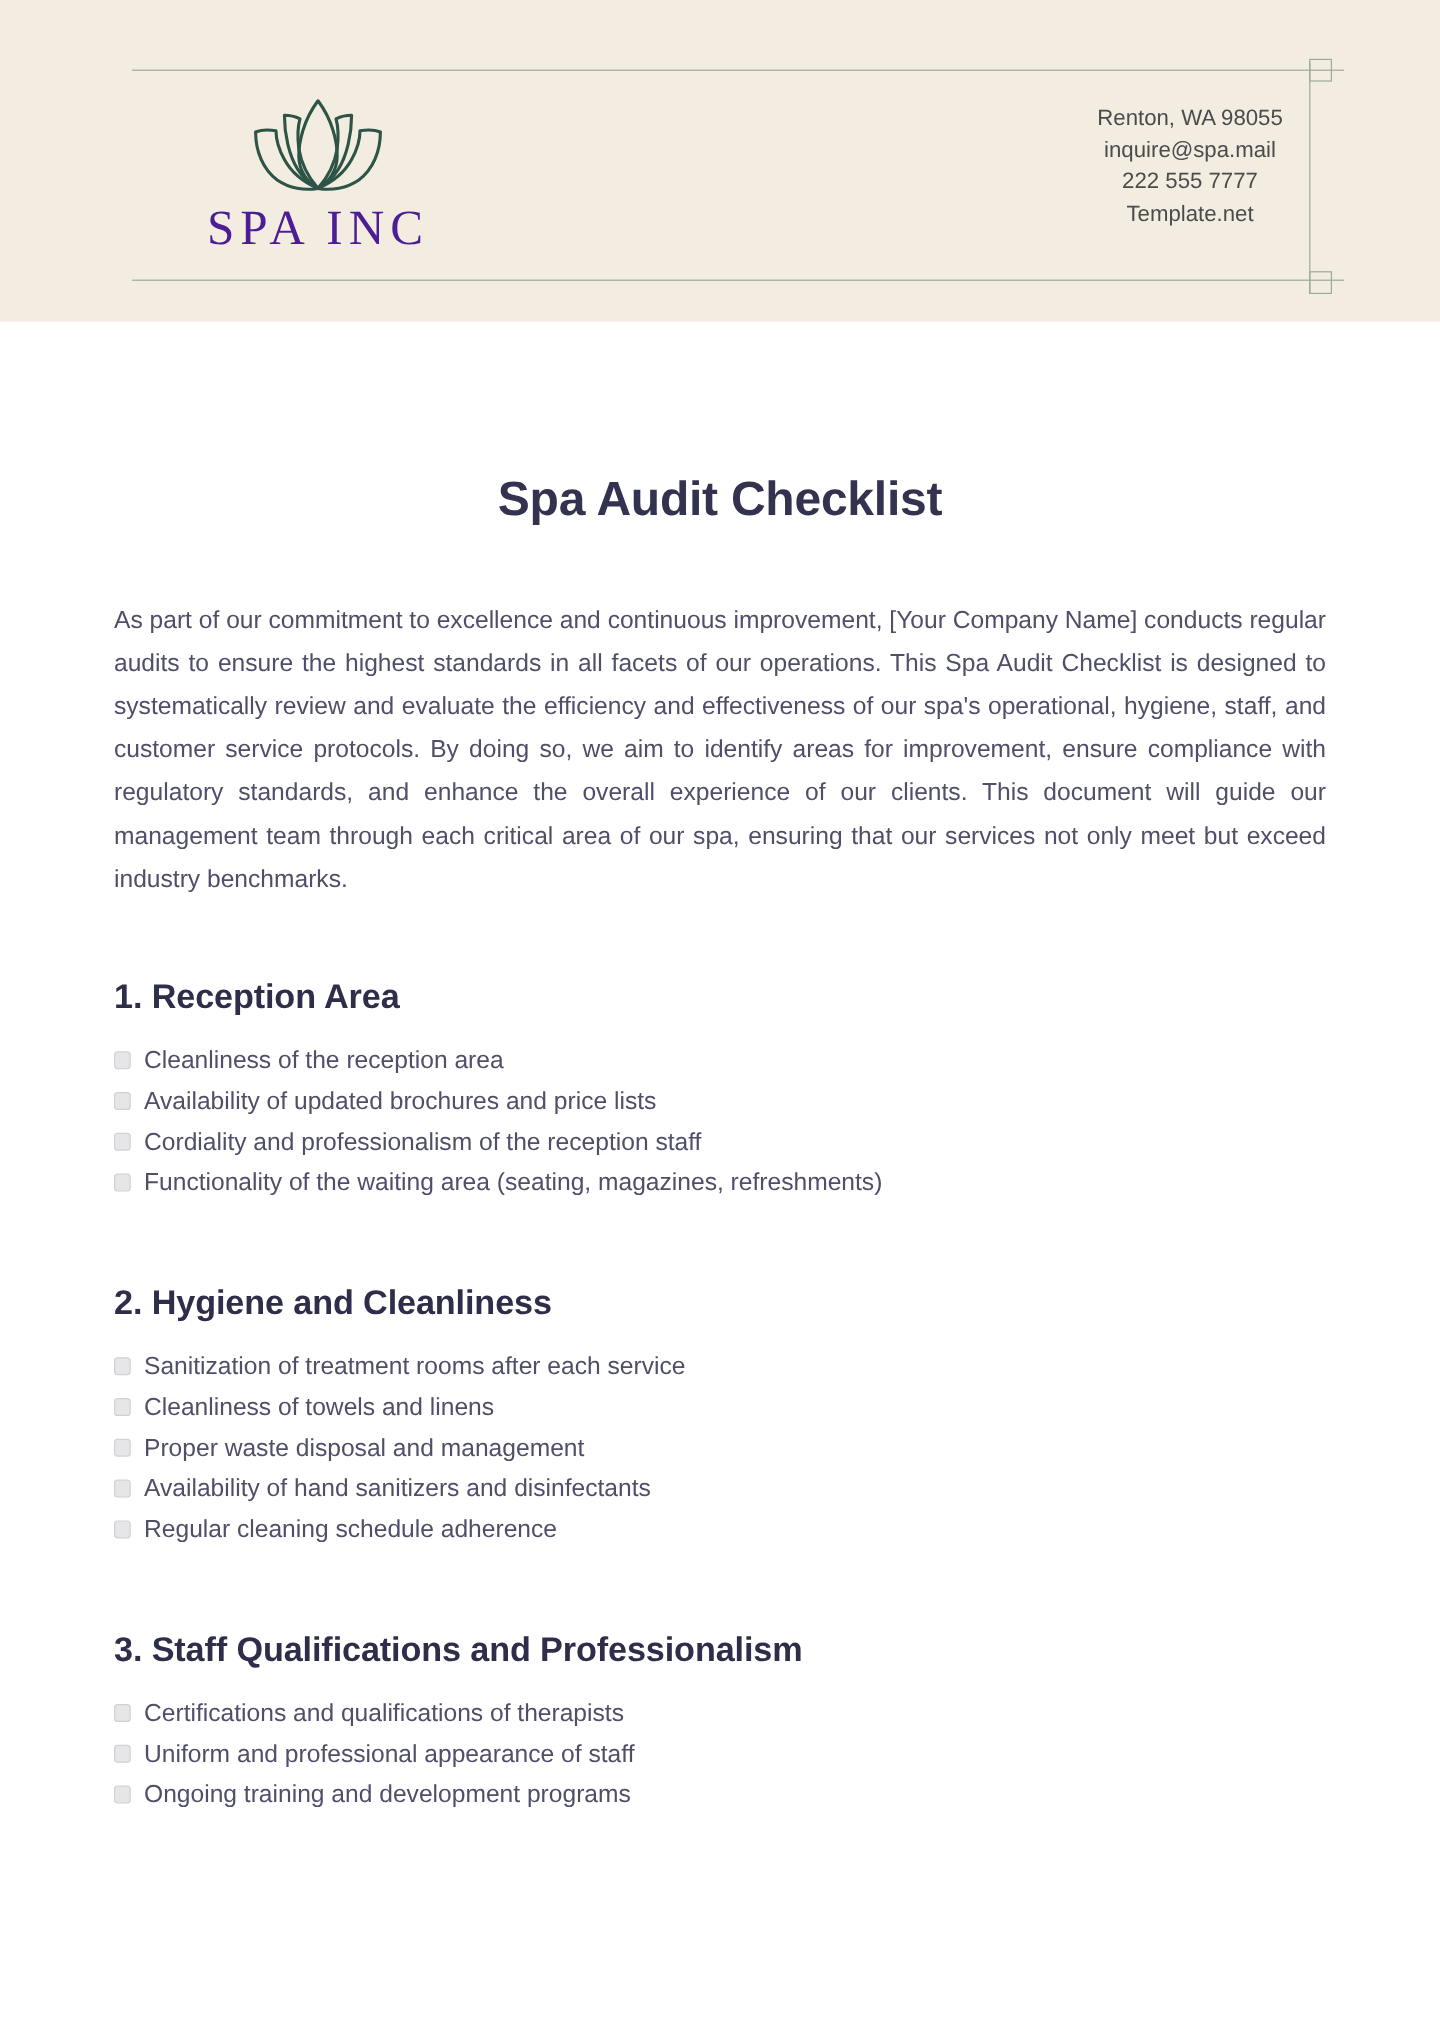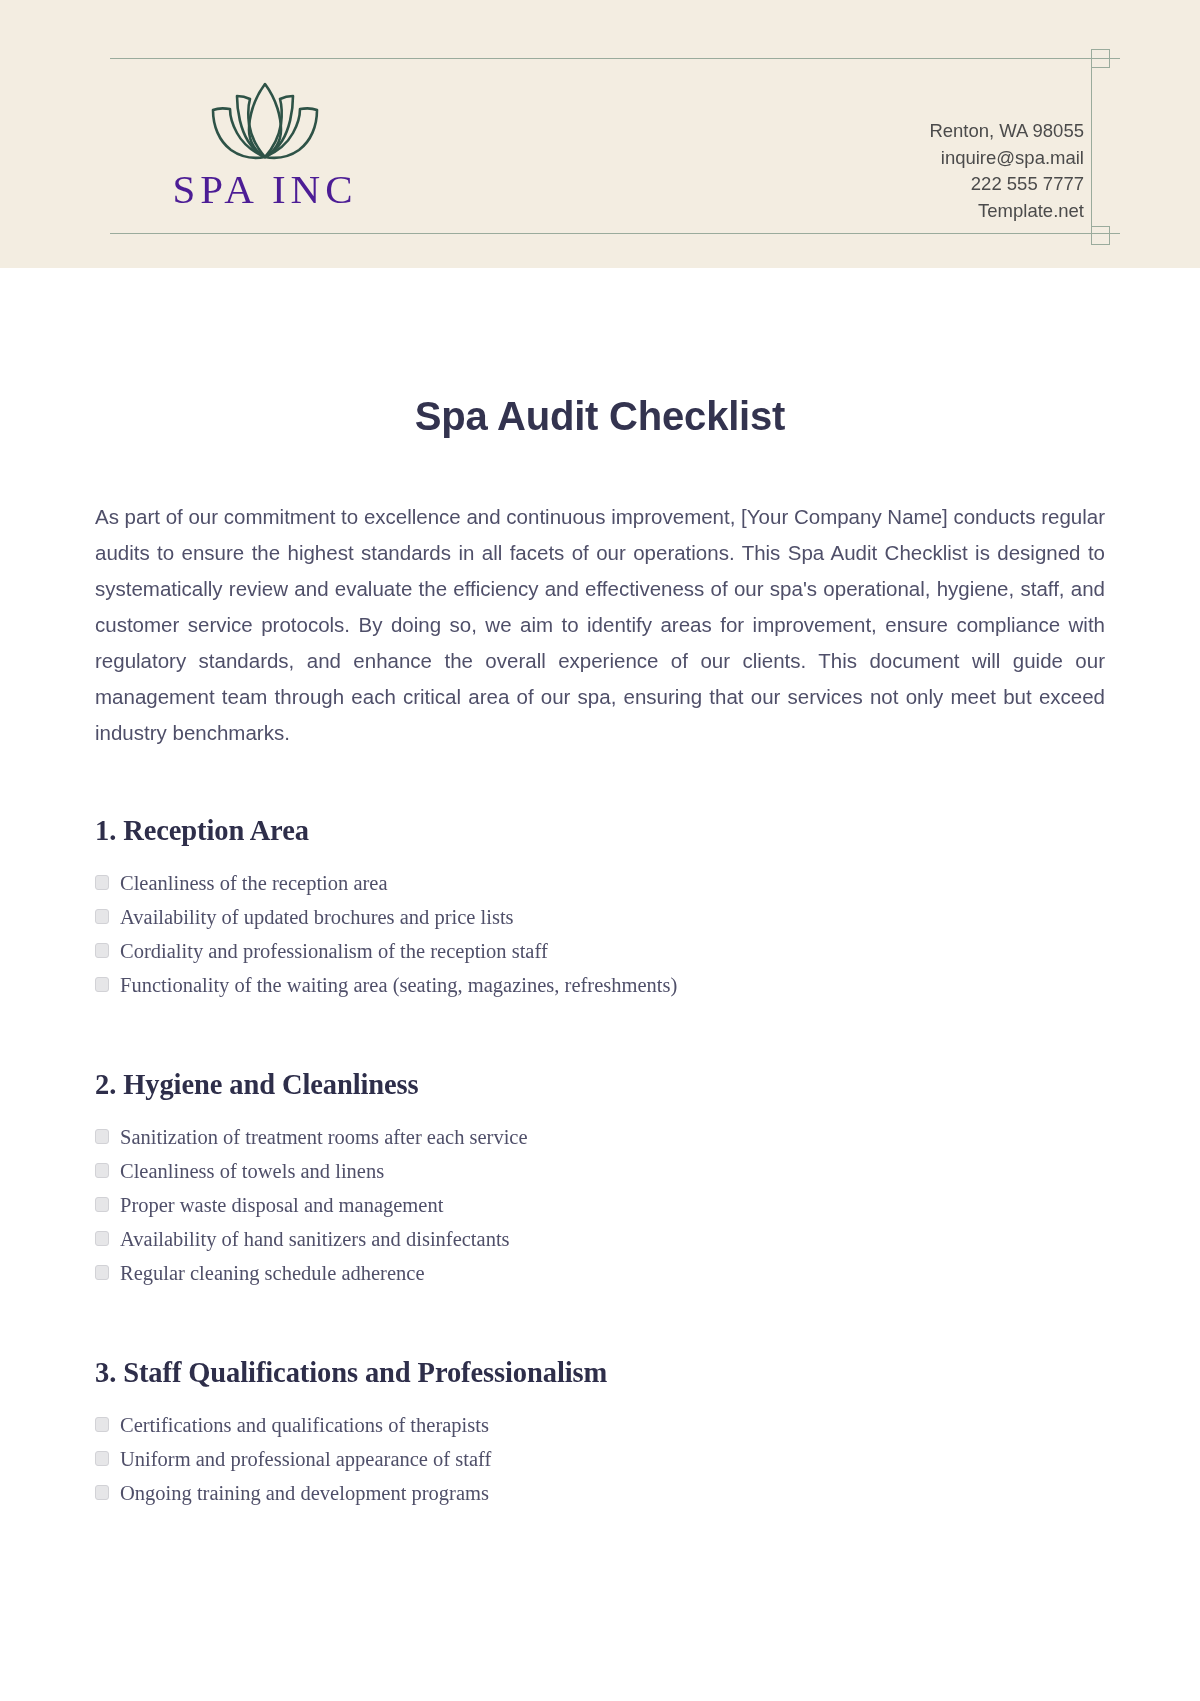--- a/index.html
+++ b/index.html
@@ -78,28 +78,27 @@
     font-size: 41px;
     letter-spacing: 5px;
     color: #4c1d95;
     line-height: 1.05;
     white-space: nowrap;
   }
 
   
   .contact {
     position: absolute;
-    right: 36px;
+    right: 51px;
     top: 85px;
-    text-align: right;
+    text-align: center;
     font-size: 18.5px;
     line-height: 26.5px;
     color: #4b4b4b;
     font-family: "Liberation Sans", sans-serif;
-    margin-top: 33px;
   }
   .contact div { white-space: nowrap; }
 
   
   .doc {
     position: relative;
     width: 1200px;
     padding: 14px;
     box-sizing: border-box;
   }
@@ -123,21 +122,20 @@
     padding-top: 60px;
     font-size: 20.5px;
     line-height: 36px;
     color: #4f4f69;
     text-align: justify;
     text-justify: inter-word;
   }
 
   .section {
     padding-top: 0;
-    font-family: Liberation Serif, serif;
   }
   .section-title {
     margin: 0;
     padding-top: 64px;
     font-size: 28.5px;
     font-weight: bold;
     color: #2e2e4a;
     letter-spacing: -0.1px;
   }
   .items {

